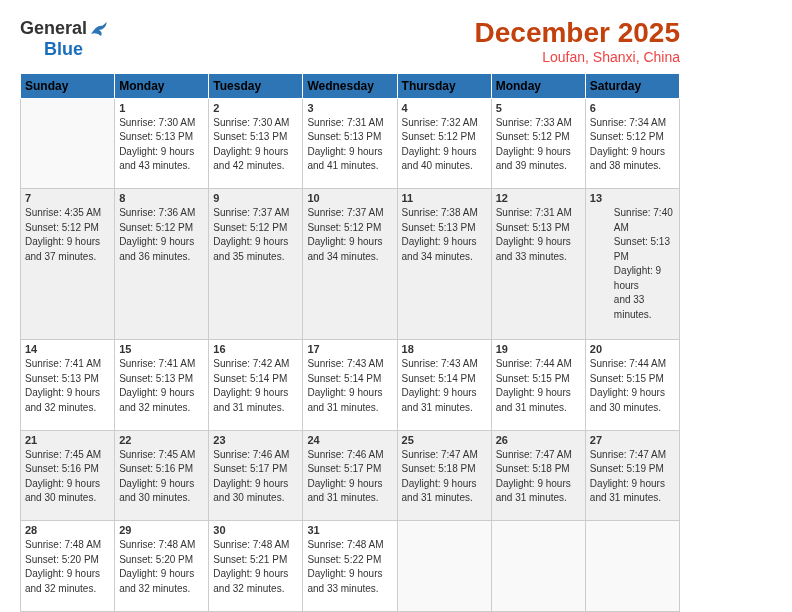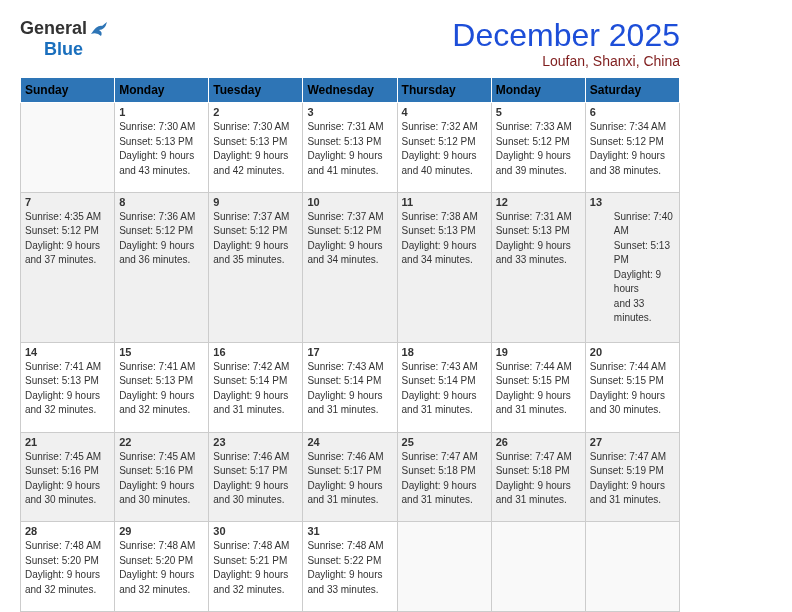--- a/index.html
+++ b/index.html
@@ -45,28 +45,28 @@
     }
     .logo-bird {
       width: 22px;
       height: 18px;
       margin-left: 2px;
     }
     .title-section {
       text-align: right;
     }
     .month-title {
-      font-size: 32px;
-      font-weight: normal;
-      color: #1d4ed8;
+      font-size: 28px;
+      font-weight: bold;
+      color: #c2410c;
       line-height: 1.1;
     }
     .location {
       font-size: 14px;
-      color: #7f1d1d;
+      color: #ef4444;
     }
     .calendar {
       width: 100%;
       border-collapse: collapse;
       flex: 1;
     }
     .calendar th {
       background-color: #2e75b6;
       color: #000000;
       font-size: 12px;

